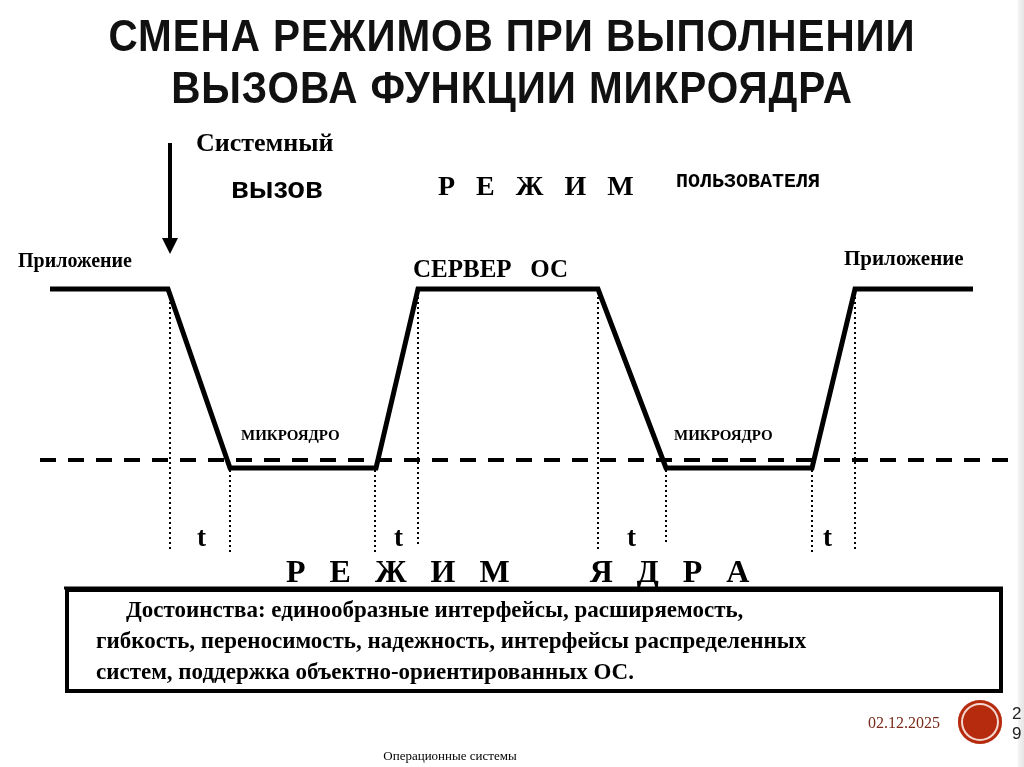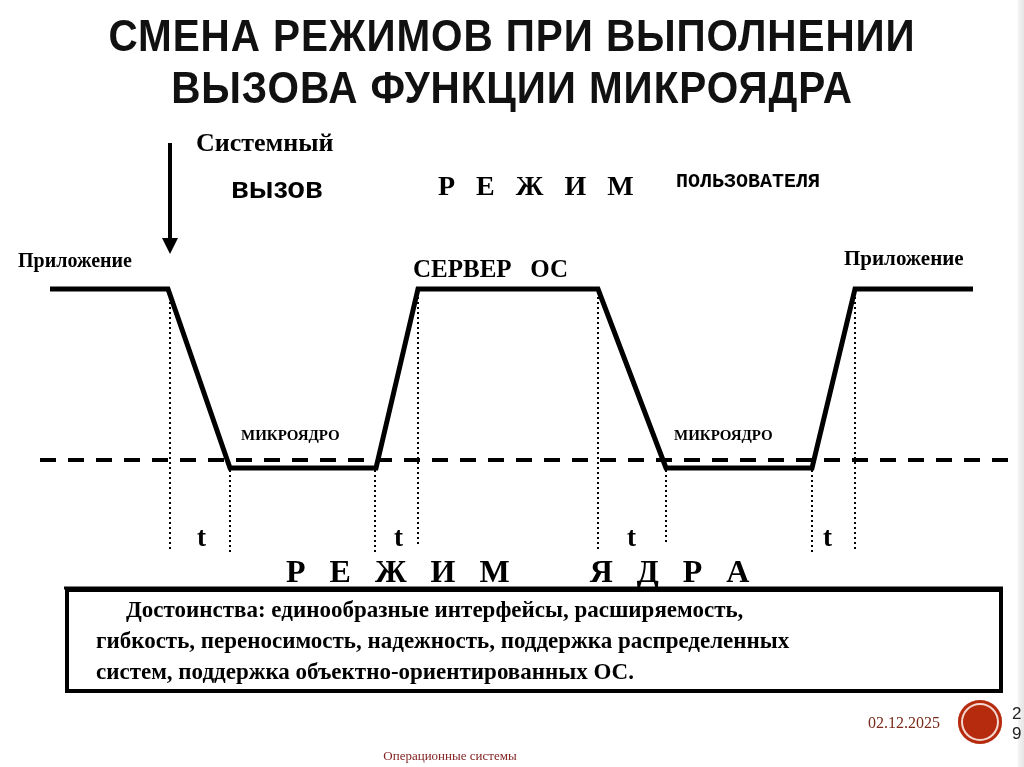--- a/index.html
+++ b/index.html
@@ -6,21 +6,21 @@
   body { width: 1024px; height: 767px; position: relative; overflow: hidden; font-family: "Liberation Serif", serif; color: #000; }
   .title { position: absolute; left: 0; width: 1024px; text-align: center; font-family: "Liberation Sans", sans-serif; font-weight: bold; font-size: 44px; letter-spacing: 1px; line-height: 52px; color: #111; transform: scaleX(0.92); transform-origin: center; }
   .title.l1 { top: 10px; }
   .title.l2 { top: 62px; }
   .lbl { position: absolute; font-weight: bold; white-space: nowrap; }
   svg.diagram { position: absolute; left: 0; top: 0; }
   .box { position: absolute; left: 65px; top: 588px; width: 930px; height: 97px; border: 4px solid #000; box-sizing: content-box; }
   .box-text { position: absolute; left: 96px; top: 594px; width: 900px; font-weight: bold; font-size: 23px; line-height: 31px; font-family: Liberation Serif, serif; }
   .box-text .indent { display: inline-block; width: 30px; }
   .date { position: absolute; left: 868px; top: 714px; font-size: 16px; color: #7a2a1a; font-family: "Liberation Serif", serif; }
-  .footer { position: absolute; left: 0; width: 900px; top: 748px; text-align: center; font-size: 13px; color: #7f1d1d; font-family: "Liberation Serif", serif; }
+  .footer { position: absolute; left: 0; width: 900px; top: 748px; text-align: center; font-size: 13px; color: #000000; font-family: "Liberation Serif", serif; }
   .pagenum { position: absolute; left: 1012px; top: 704px; font-size: 17px; line-height: 20px; font-family: "Liberation Sans", sans-serif; color: #222; }
   .badge { position: absolute; left: 958px; top: 700px; width: 44px; height: 44px; border-radius: 50%; background: #b62a0d; box-shadow: inset 0 0 0 3px #b62a0d, inset 0 0 0 5px #f3d8cf; }
   .edge { position: absolute; left: 1018px; top: 0; width: 6px; height: 767px; background: linear-gradient(to right, #f4f4f4, #e6e6e6); }
 </style>
 </head>
 <body>
 
 <div class="edge"></div>
 
 <div class="title l1">СМЕНА РЕЖИМОВ ПРИ ВЫПОЛНЕНИИ</div>
@@ -67,21 +67,21 @@
 <div class="lbl" style="left:197px; top:522px; font-size:27px;">t</div>
 <div class="lbl" style="left:394px; top:522px; font-size:27px;">t</div>
 <div class="lbl" style="left:627px; top:522px; font-size:27px;">t</div>
 <div class="lbl" style="left:823px; top:522px; font-size:27px;">t</div>
 
 <div class="lbl" style="left:286px; top:553px; font-size:32px; white-space:pre;">Р   Е   Ж   И   М          Я   Д   Р   А</div>
 
 <div class="box"></div>
 <div class="box-text">
   <div><span class="indent"></span><span>Достоинства: единообразные интерфейсы, расширяемость,</span></div>
-  <div>гибкость, переносимость, надежность, поддержка распределенных</div>
+  <div>гибкость, переносимость, надежность, интерфейсы распределенных</div>
   <div>систем, поддержка объектно-ориентированных ОС.</div>
 </div>
 
 <div class="date">02.12.2025</div>
 <div class="badge"></div>
 <div class="pagenum">
   <div>2</div>
   <div>9</div>
 </div>
 <div class="footer">Операционные системы</div>

